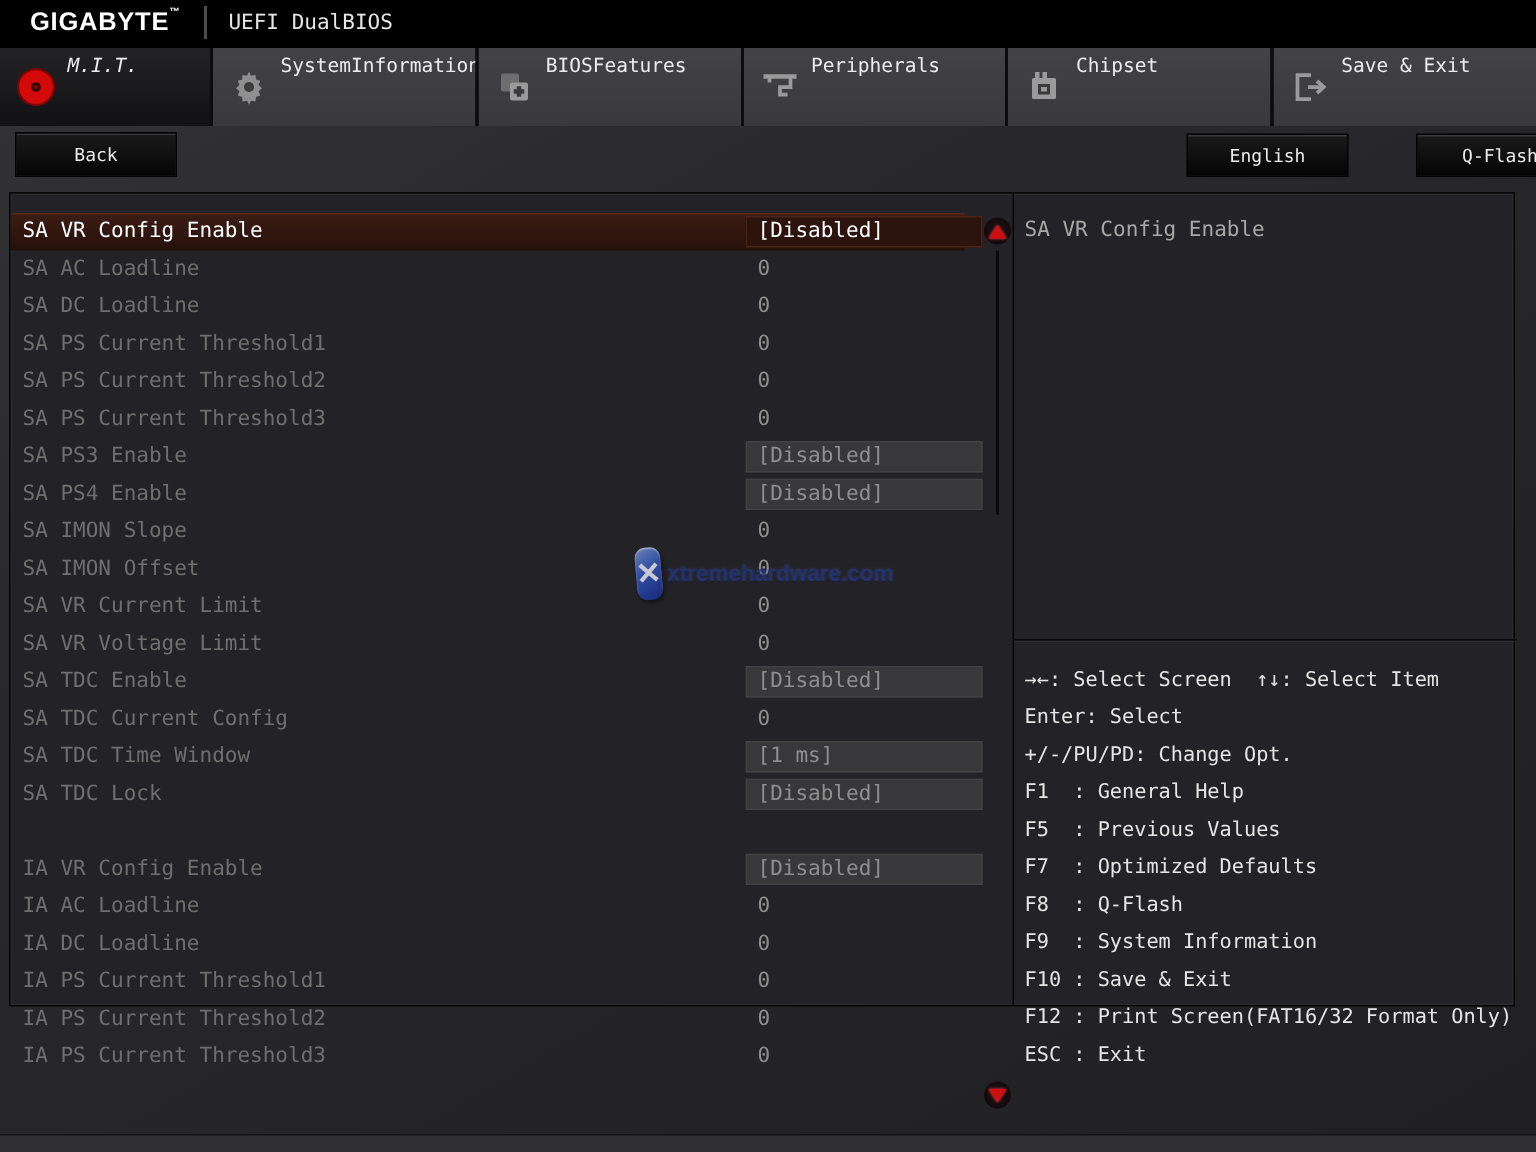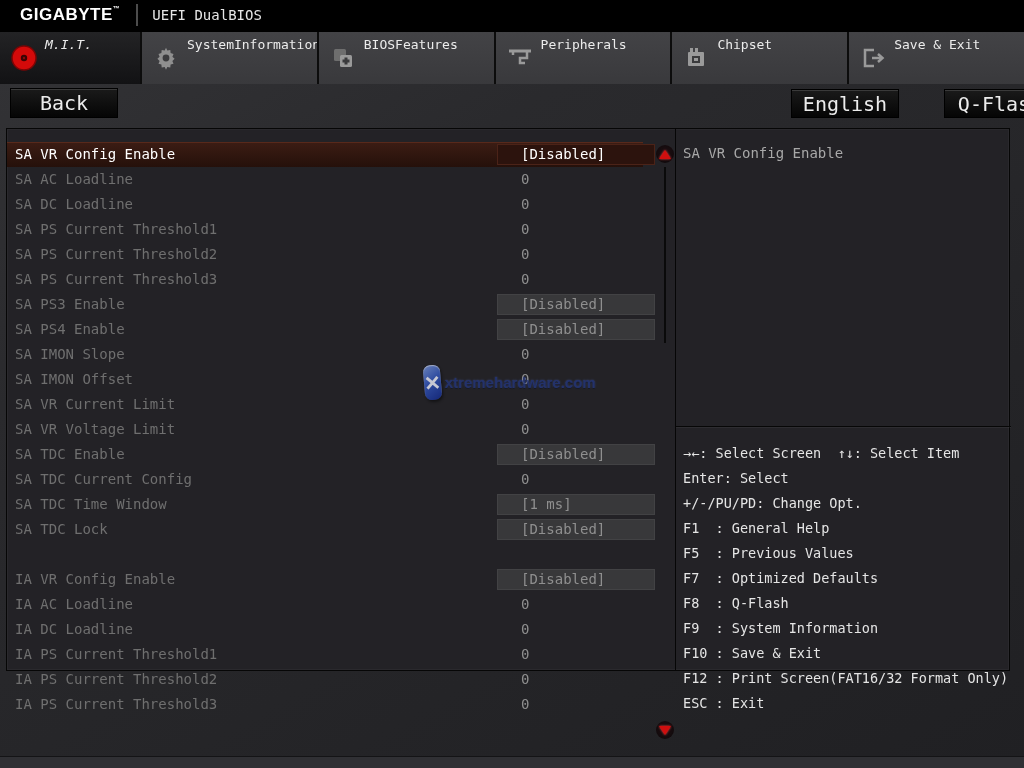--- a/index.html
+++ b/index.html
@@ -26,38 +26,38 @@
   .tab:first-child { border-left:none; flex:0 0 140px;font-style:italic; }
   .tab.active { background:linear-gradient(#232325,#121214); color:#bbb; }
   .tab .ticon { width:30px; height:30px; margin:0 6px 0 9px; flex:0 0 auto;
                 display:flex; align-items:center; justify-content:center; }
   .tab .tlabel { display:flex; flex-direction:row; justify-content:flex-end;
                  height:42px; padding-bottom:4px; }
   .tab .tlabel span { color:#ececec; font-size:13px; line-height:16px; white-space:pre; }
   
   .btn { position:absolute; height:29px; background:linear-gradient(#1a1a1a,#050505);
          border:1px solid #000; box-shadow:inset 0 1px 0 #3a3a3a; color:#ececec;
-         font-size:20px; display:flex; align-items:center; justify-content:center;
+         font-size:12px; display:flex; align-items:center; justify-content:center;
          cursor:pointer; }
   .btn-back    { left:10px;  top:88px; width:108px; height:30px; }
   .btn-english { left:791px; top:89px; width:108px; }
   .btn-qflash  { left:944px; top:89px; width:112px; }
   
   .frame { position:absolute; left:6px; top:128px; width:1004px; height:543px;
            background:#232226; border:1px solid #060606;
            box-shadow:inset 0 0 0 1px rgba(255,255,255,.035); }
   .vdivider { position:absolute; left:668px; top:0; width:1px; height:100%; background:#060606; }
   
   .list { position:absolute; left:0; top:13px; width:650px; }
   .row { position:relative; height:25px; }
   .row.spacer { height:25px; }
   .row .lbl { position:absolute; left:8px; top:0; line-height:25px; font-size:14px;
               color:#6f6f6f; white-space:pre; }
   .row .val { position:absolute; left:490px; top:2px; width:158px; height:21px;
-              line-height:21px; font-size:14px; color:#8f8f8f; padding-left:24px; }
+              line-height:21px; font-size:14px; color:#8f8f8f; padding-left:8px; }
   .row.box .val { background:#38383a; box-shadow:inset 0 0 0 1px #424244; }
   .row.selected { background:linear-gradient(#3c1d14,#25100a);
                   box-shadow:inset 0 1px 0 #58291b; width:636px; }
   .row.selected .lbl { color:#ffffff; }
   .row.selected .val { background:#2c130d; box-shadow:inset 0 0 0 1px #4b2318; color:#ffffff; }
   
   .scroll-track { position:absolute; left:657px; top:38px; width:2px; height:176px; background:#0a0a0a; }
   .scroll-arrow { position:absolute; left:649px; width:18px; height:18px; border-radius:50%;
                   background:radial-gradient(circle at 50% 45%, #201014 0%, #120a0c 70%);
                   display:flex; align-items:center; justify-content:center; cursor:pointer; }

